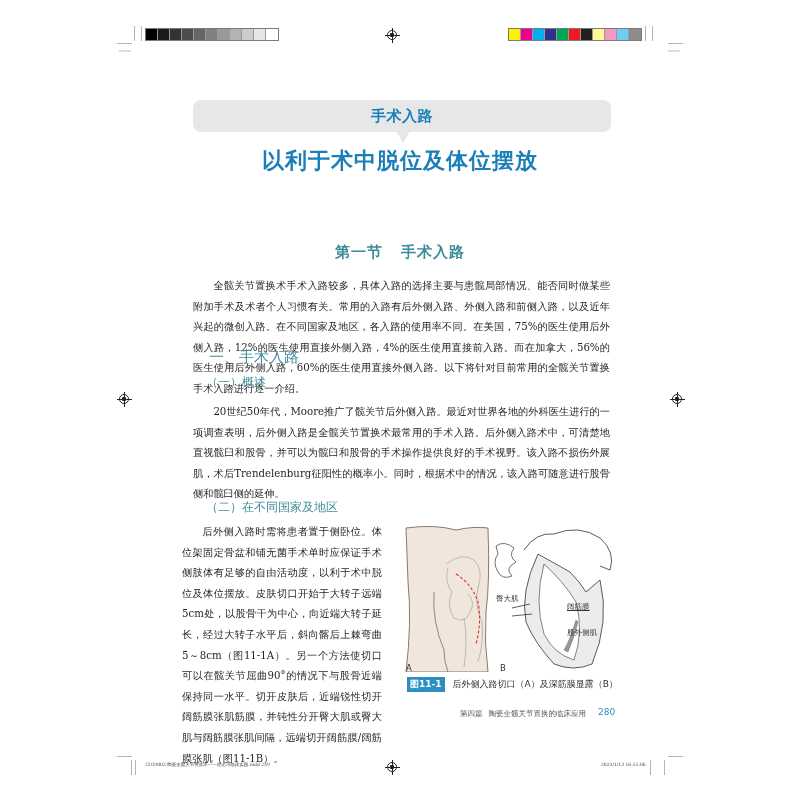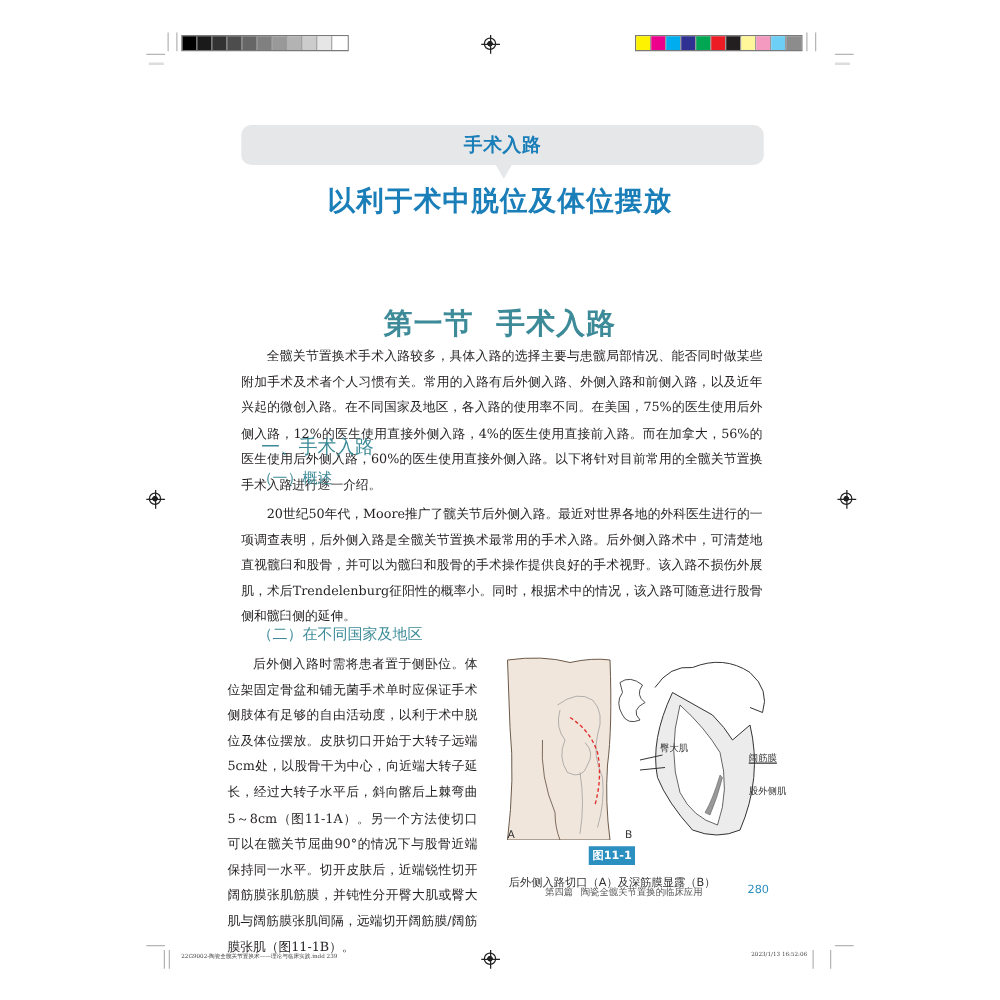--- a/index.html
+++ b/index.html
@@ -30,50 +30,50 @@
       border-top: 12px solid #e6e7e9;
     }
     .chapter-title {
       position: absolute; left: 0; width: 800px; top: 146px; text-align: center;
       font-family: "DejaVu Sans", "Liberation Sans", sans-serif;
       font-size: 22px; font-weight: bold; color: #1a7eb8; letter-spacing: 1px;
     }
 
     .section-title {
       position: absolute; left: 0; width: 800px; top: 243px; text-align: center;
-      font-size: 23px; font-weight: bold; color: #3d8b98; letter-spacing: 1px;
+      font-size: 15px; font-weight: bold; color: #3d8b98; letter-spacing: 1px;
     }
     .section-title .gap { display: inline-block; width: 18px; }
 
     .para {
       position: absolute; font-size: 10.2px; line-height: 20.6px; color: #231f20;
       text-align: justify; text-indent: 2em;
     }
     .h2 {
       position: absolute; left: 209px; top: 348px; font-size: 15px; color: #3d8b98;
       font-family: "DejaVu Sans", "Liberation Sans", sans-serif;
     }
     .h3 {
       position: absolute; left: 206px; font-size: 12px; color: #3d8b98;
       font-family: Liberation Sans, sans-serif;
     }
 
     
     .figure { position: absolute; left: 404px; top: 522px; width: 220px; height: 168px; }
     .fig-caption {
       position: absolute; left: 407px; top: 677px; display: flex; align-items: center; gap: 8px;
-      font-family: "DejaVu Sans", "Liberation Sans", sans-serif; font-size: 9px; color: #333; flex-direction: column;
+      font-family: "DejaVu Sans", "Liberation Sans", sans-serif; font-size: 9px; color: #333;
     }
     .fig-tag { background: #2b8fbf; color: #fff; font-weight: bold; padding: 1px 3px; font-size: 9px; }
     .panel-label { position: absolute; font-family: "DejaVu Sans", "Liberation Sans", sans-serif; font-size: 8.5px; color: #333; }
-    .fig-label { position: absolute; font-family: "DejaVu Sans", "Liberation Sans", sans-serif; font-size: 7.5px; color: #333; white-space: nowrap; margin-left: 32px; }
+    .fig-label { position: absolute; font-family: "DejaVu Sans", "Liberation Sans", sans-serif; font-size: 7.5px; color: #333; white-space: nowrap; }
 
     
     .footer {
-      position: absolute; top: 709px; left: 436px;
+      position: absolute; top: 709px; left: 460px;
       font-family: "DejaVu Sans", "Liberation Sans", sans-serif; font-size: 7.5px; color: #555;
       display: flex; gap: 6px; align-items: center;
     }
     .page-num { position: absolute; top: 707px; left: 598px; font-family: "DejaVu Sans", "Liberation Sans", sans-serif; font-size: 9px; color: #2b8fbf; }
 
     .slug { position: absolute; top: 762px; font-size: 4.5px; color: #444; white-space: nowrap; }
   </style>
 </head>
 <body>
 

